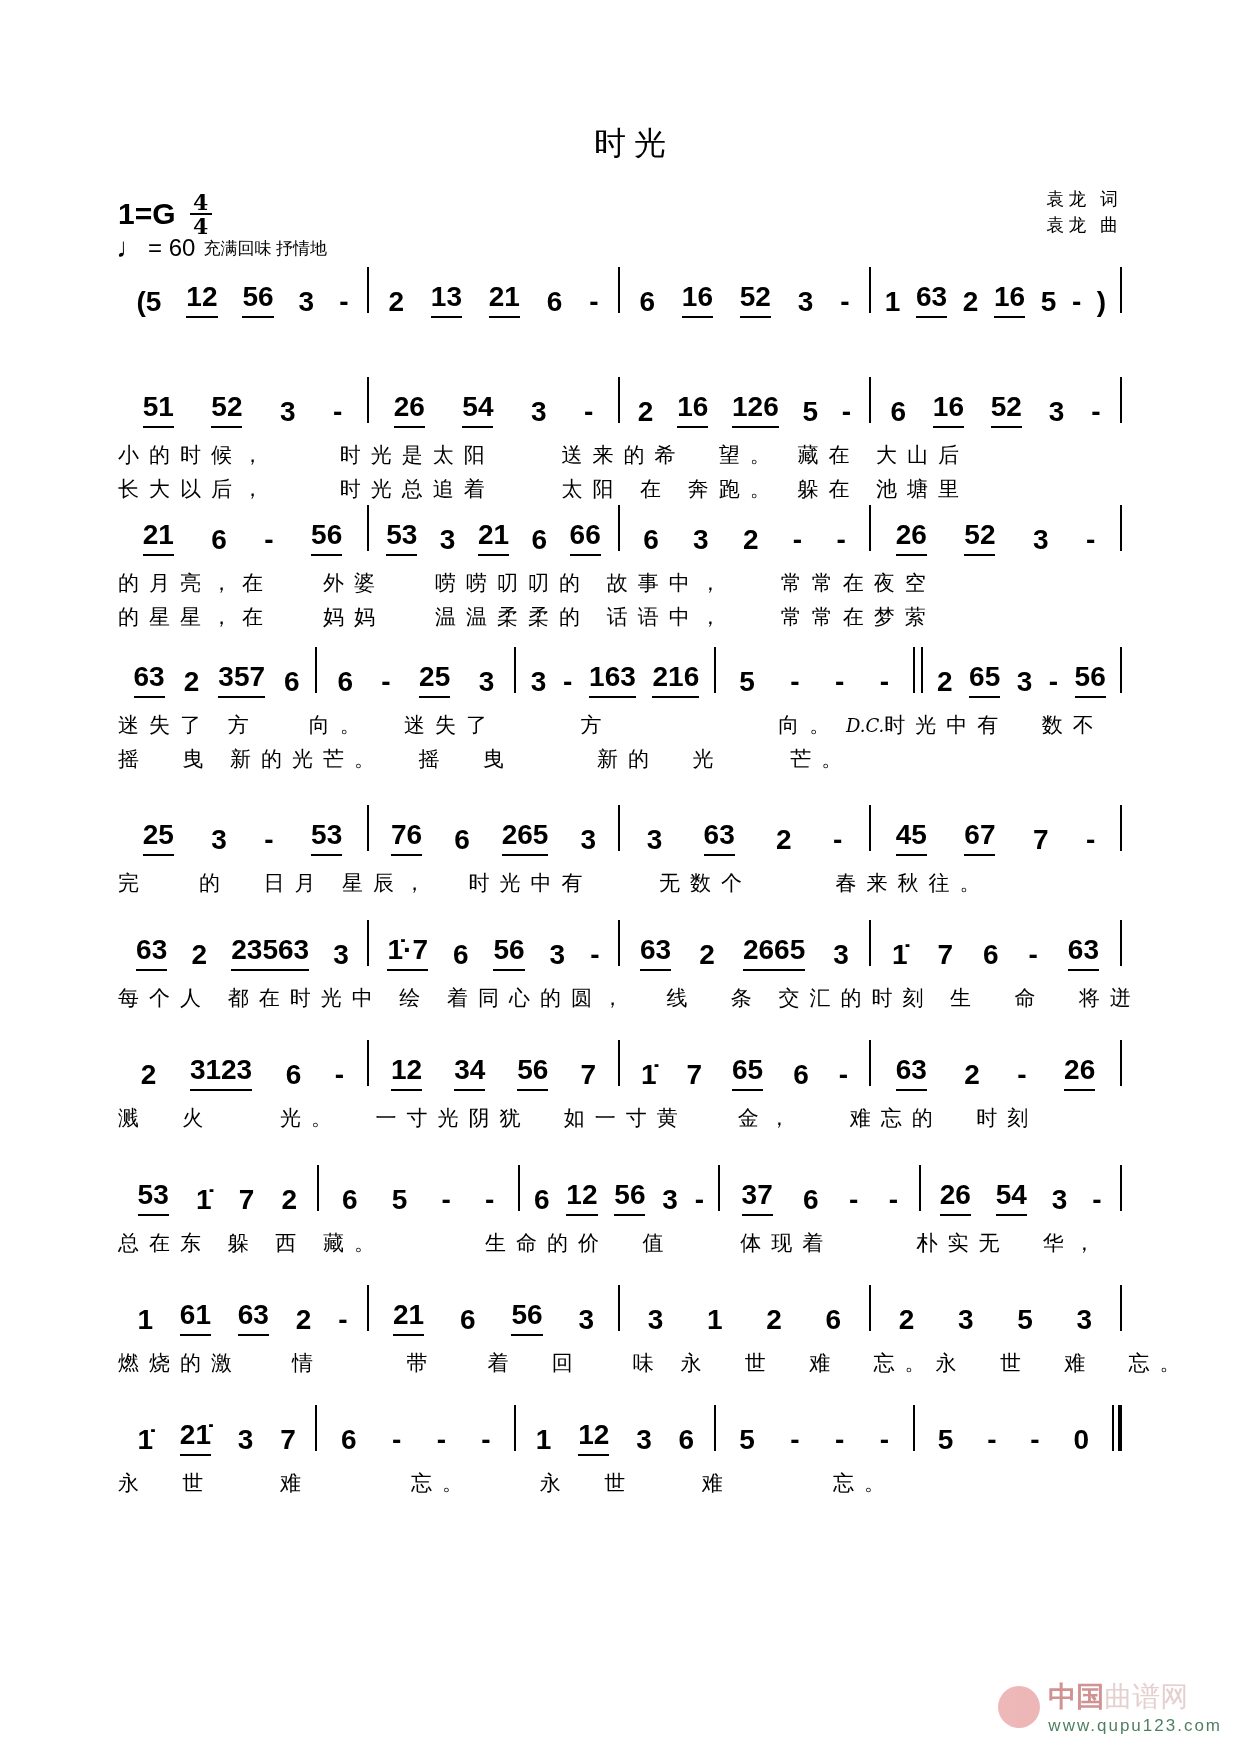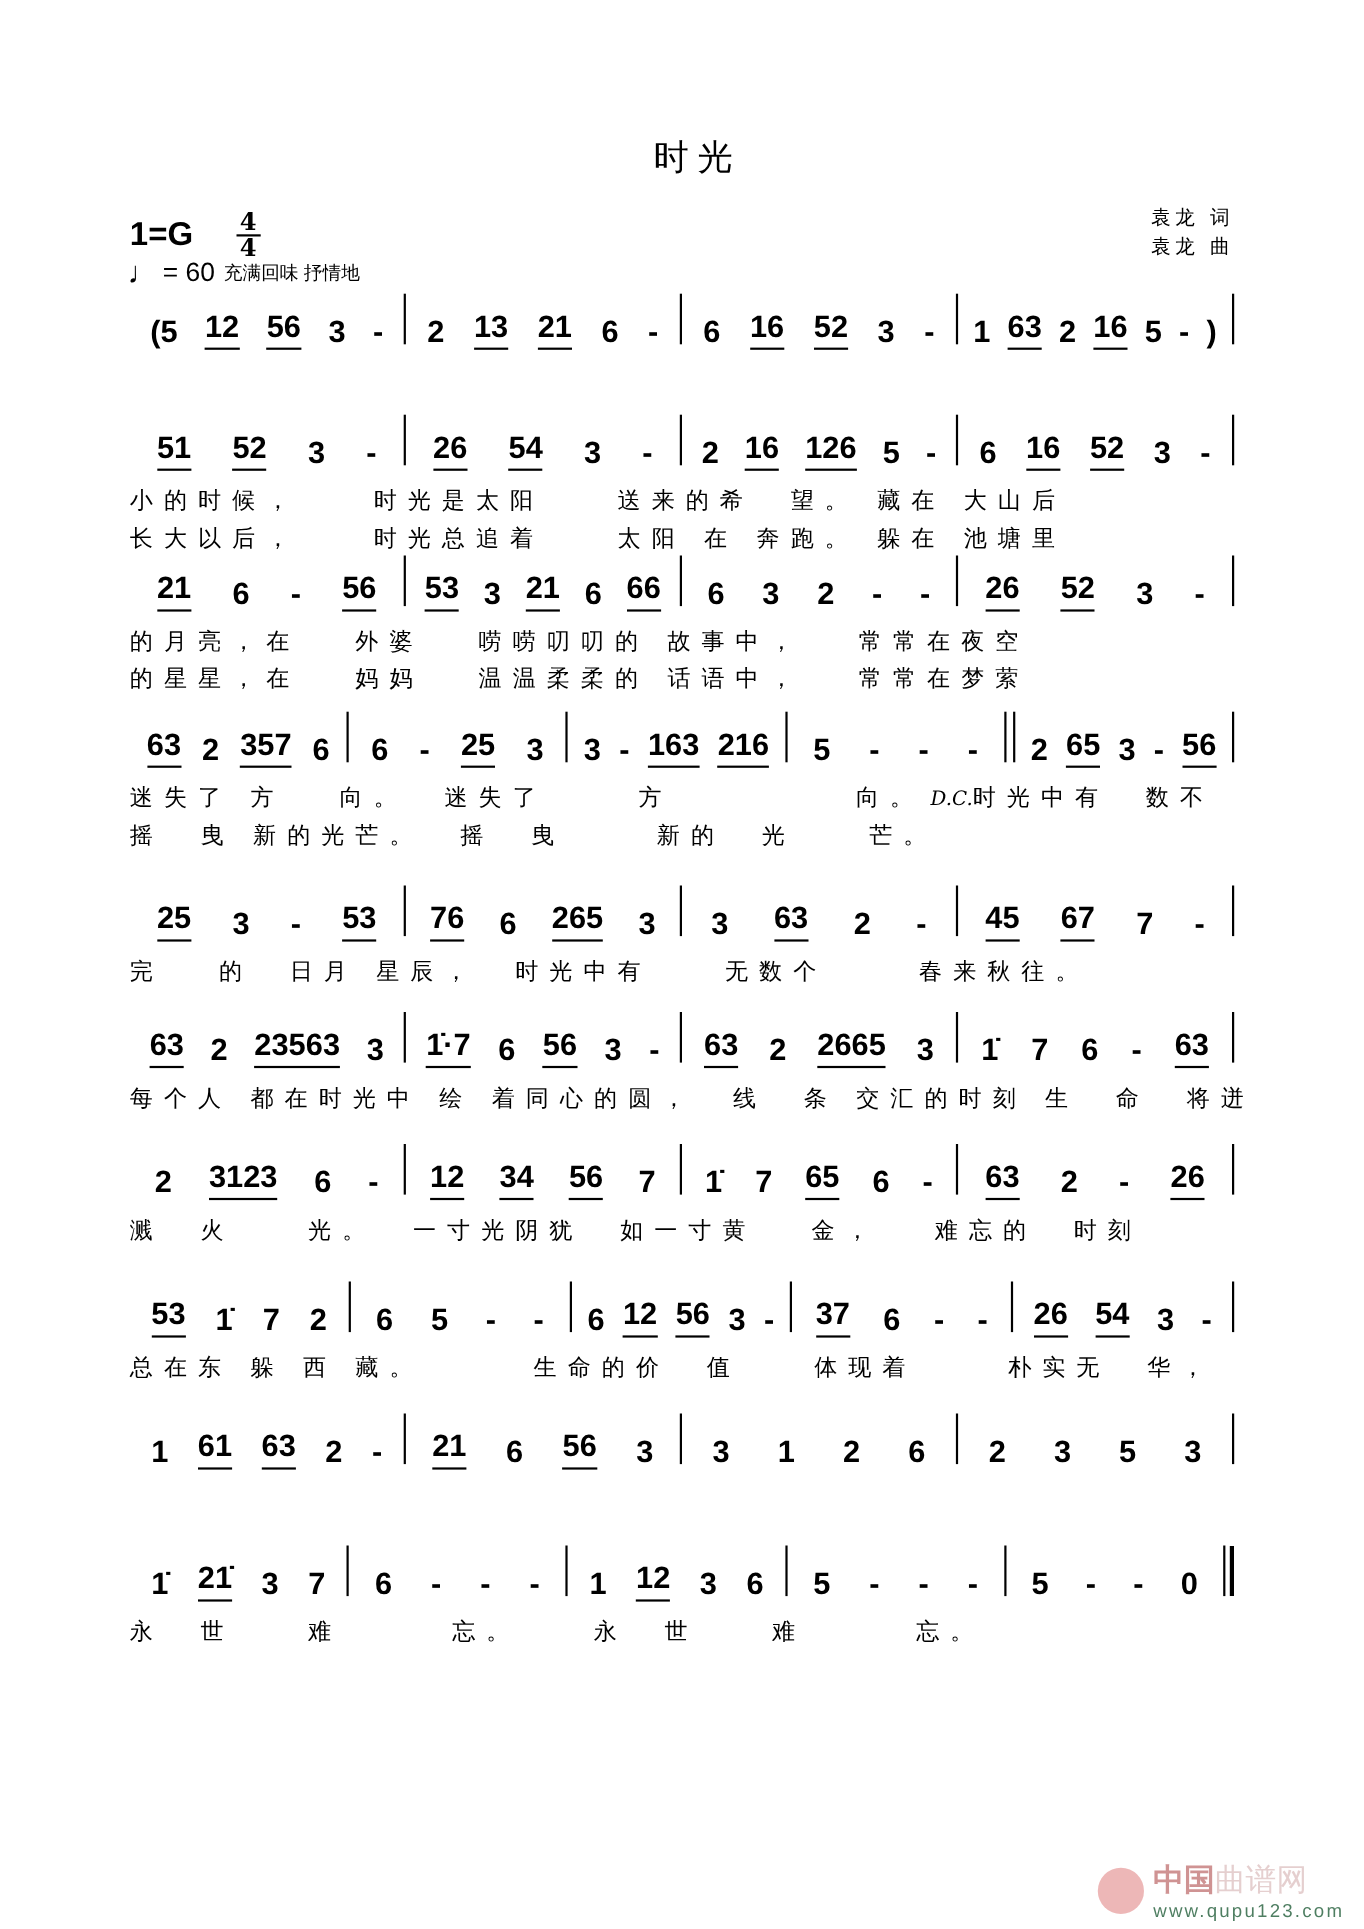--- a/index.html
+++ b/index.html
@@ -1,35 +1,35 @@
 <!DOCTYPE html>
 <html><head>
 <meta charset="utf-8">
 <style>
   html, body { margin:0; padding:0; background:#ffffff; }
   body { width:1240px; height:1754px; position:relative; overflow:hidden; font-family:"DejaVu Sans","Liberation Sans",sans-serif; color:#000; }
   .title { position:absolute; top:122px; left:16px; width:1236px; text-align:center; font-size:32px; letter-spacing:8px; }
-  .key { position:absolute; top:192px; left:118px; font-family:"Liberation Sans",sans-serif; font-weight:bold; font-size:30px; display:flex; align-items:center;gap:25px; }
+  .key { position:absolute; top:192px; left:118px; font-family:"Liberation Sans",sans-serif; font-weight:bold; font-size:30px; display:flex; align-items:center; }
   .frac { display:inline-flex; flex-direction:column; align-items:center; margin-left:14px; font-family:"DejaVu Serif",serif; font-weight:bold; font-size:22px; line-height:20px; }
   .frac .bar { width:22px; height:2px; background:#000; margin:1px 0; }
   .tempo { position:absolute; top:234px; left:116px; display:flex; align-items:center; font-family:"Liberation Sans",sans-serif; }
   .tempo .note { font-size:28px; line-height:28px; }
   .tempo .val { font-size:24px; margin-left:4px; }
   .tempo .expr { font-size:17px; margin-left:8px; }
   .credits { position:absolute; top:186px; right:118px; font-family:"DejaVu Serif",serif; font-size:18px; line-height:26px; text-align:right; letter-spacing:4px; }
   .system { position:absolute; left:118px; width:1004px; }
   .notes-row { position:relative; height:56px; display:flex; align-items:flex-end; font-family:"Liberation Sans",sans-serif; font-weight:bold; font-size:28px; white-space:pre; }
   .measure { flex:1; display:flex; justify-content:space-around; align-items:flex-end; position:relative; padding:0 6px; }
   .barline { width:2px; height:46px; background:#000; align-self:center; }
   .barline.double { width:6px; border-left:2px solid #000; border-right:2px solid #000; background:transparent; }
   .barline.final { width:8px; border-left:2px solid #000; background:transparent; box-shadow: inset -4px 0 0 #000; }
   .ul { border-bottom:2px solid #000; padding-bottom:3px; }
   .lyrics { font-family:"DejaVu Sans",sans-serif; font-size:21px; height:34px; line-height:34px; letter-spacing:10px; white-space:pre; margin-top:10px; }
   .dc { font-family:"DejaVu Serif",serif; font-style:italic; font-weight:normal; font-size:18px; letter-spacing:0; }
-  .watermark { position:absolute; right:18px; bottom:6px; display:flex; align-items:center; opacity:0.75;justify-content:space-between; }
+  .watermark { position:absolute; right:18px; bottom:18px; display:flex; align-items:center; opacity:0.75;justify-content:space-between; }
   .wm-logo { width:42px; height:42px; border-radius:50%; background:#e8a0a0; margin-right:8px; }
   .wm-text { display:flex; flex-direction:column; }
   .wm-cn { font-family:"DejaVu Serif",serif; font-size:28px; color:#c07070; font-weight:bold; }
   .wm-cn .b { color:#ddc0c0; font-weight:normal; }
   .wm-url { font-family:"Liberation Sans",sans-serif; font-size:17px; color:#14532d; letter-spacing:2px; }
 </style>
 </head>
 <body>
 
 <div class="title">时光</div>
@@ -84,20 +84,21 @@
     <div class="system" style="top: 1035px;">
       <div class="notes-row"><div class="measure"><span>2</span><span class="ul">3123</span><span>6</span><span>-</span></div><div class="barline"></div><div class="measure"><span class="ul">12</span><span class="ul">34</span><span class="ul">56</span><span>7</span></div><div class="barline"></div><div class="measure"><span>1̇</span><span>7</span><span class="ul">65</span><span>6</span><span>-</span></div><div class="barline"></div><div class="measure"><span class="ul">63</span><span>2</span><span>-</span><span class="ul">26</span></div><div class="barline"></div></div>
       <div class="lyrics" style="margin-top: 10px;">溅  火    光。  一寸光阴犹  如一寸黄   金，   难忘的  时刻</div>
     </div>
     <div class="system" style="top: 1160px;">
       <div class="notes-row"><div class="measure"><span class="ul">53</span><span>1̇</span><span>7</span><span>2</span></div><div class="barline"></div><div class="measure"><span>6</span><span>5</span><span>-</span><span>-</span></div><div class="barline"></div><div class="measure"><span>6</span><span class="ul">12</span><span class="ul">56</span><span>3</span><span>-</span></div><div class="barline"></div><div class="measure"><span class="ul">37</span><span>6</span><span>-</span><span>-</span></div><div class="barline"></div><div class="measure"><span class="ul">26</span><span class="ul">54</span><span>3</span><span>-</span></div><div class="barline"></div></div>
       <div class="lyrics" style="margin-top: 10px;">总在东 躲 西 藏。      生命的价  值    体现着     朴实无  华，</div>
     </div>
     <div class="system" style="top: 1280px;">
       <div class="notes-row"><div class="measure"><span>1</span><span class="ul">61</span><span class="ul">63</span><span>2</span><span>-</span></div><div class="barline"></div><div class="measure"><span class="ul">21</span><span>6</span><span class="ul">56</span><span>3</span></div><div class="barline"></div><div class="measure"><span>3</span><span>1</span><span>2</span><span>6</span></div><div class="barline"></div><div class="measure"><span>2</span><span>3</span><span>5</span><span>3</span></div><div class="barline"></div></div>
+      <div class="lyrics" style="margin-top: 10px;">燃烧的激   情     带   着  回   味 永  世  难  忘。永  世  难  忘。</div>
     </div>
     <div class="system" style="top: 1400px;">
       <div class="notes-row"><div class="measure"><span>1̇</span><span class="ul">21̇</span><span>3</span><span>7</span></div><div class="barline"></div><div class="measure"><span>6</span><span>-</span><span>-</span><span>-</span></div><div class="barline"></div><div class="measure"><span>1</span><span class="ul">12</span><span>3</span><span>6</span></div><div class="barline"></div><div class="measure"><span>5</span><span>-</span><span>-</span><span>-</span></div><div class="barline"></div><div class="measure"><span>5</span><span>-</span><span>-</span><span>0</span></div><div class="barline final"></div></div>
       <div class="lyrics" style="">永  世    难      忘。    永  世    难      忘。</div>
     </div>
   </div>
 
 <div class="watermark">
   <div class="wm-logo"></div>
   <div class="wm-text">

